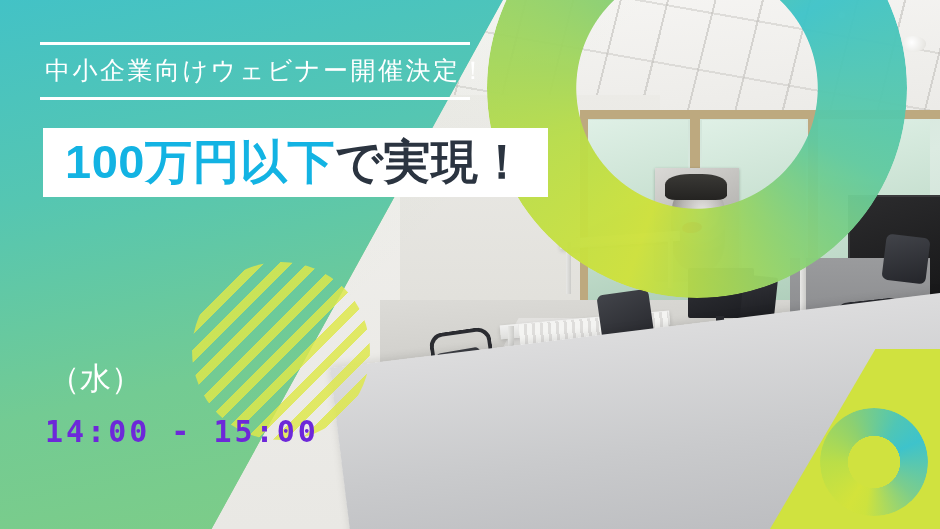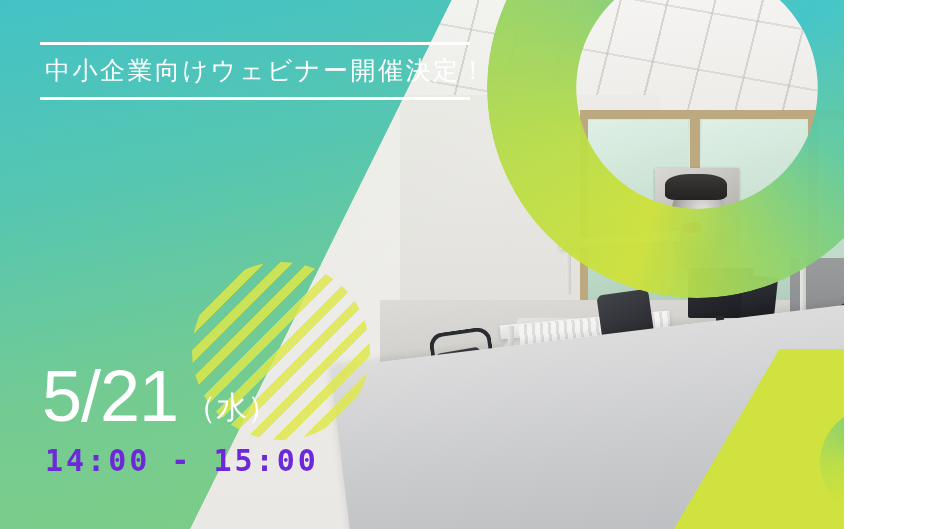--- a/index.html
+++ b/index.html
@@ -6,21 +6,21 @@
     margin: 0;
     padding: 0;
     background: #ffffff;
   }
   body {
     font-family: "Liberation Sans", sans-serif;
   }
 
   #banner {
     position: relative;
-    width: 844px;
+    width: 940px;
     height: 529px;
     overflow: hidden;
     background: #7fcc84;
   }
 
   
   .photo-layer {
     position: absolute;
     inset: 0;
     clip-path: polygon(100% 0, 100% 100%, 22.5% 100%, 53.5% 0);
@@ -452,24 +452,26 @@
   <div class="ring-small"></div>
 
   <div class="content">
 
     <div class="eyebrow-wrap">
       <div class="rule"></div>
       <div class="eyebrow">中小企業向けウェビナー開催決定！</div>
       <div class="rule"></div>
     </div>
 
+    <div class="headline-1">
+      <span class="h-big h-accent">100万円以下</span><span class="h-big">で実現！</span>
+    </div>
 
 
     <div class="date-block">
       <div class="date-row">
-        <span class="date-main">5/21</span>
         <span class="date-dow">（水）</span>
       </div>
       <div class="time-row">14:00 - 15:00</div>
     </div>
 
   </div>
 </div>
 
 </body></html>

